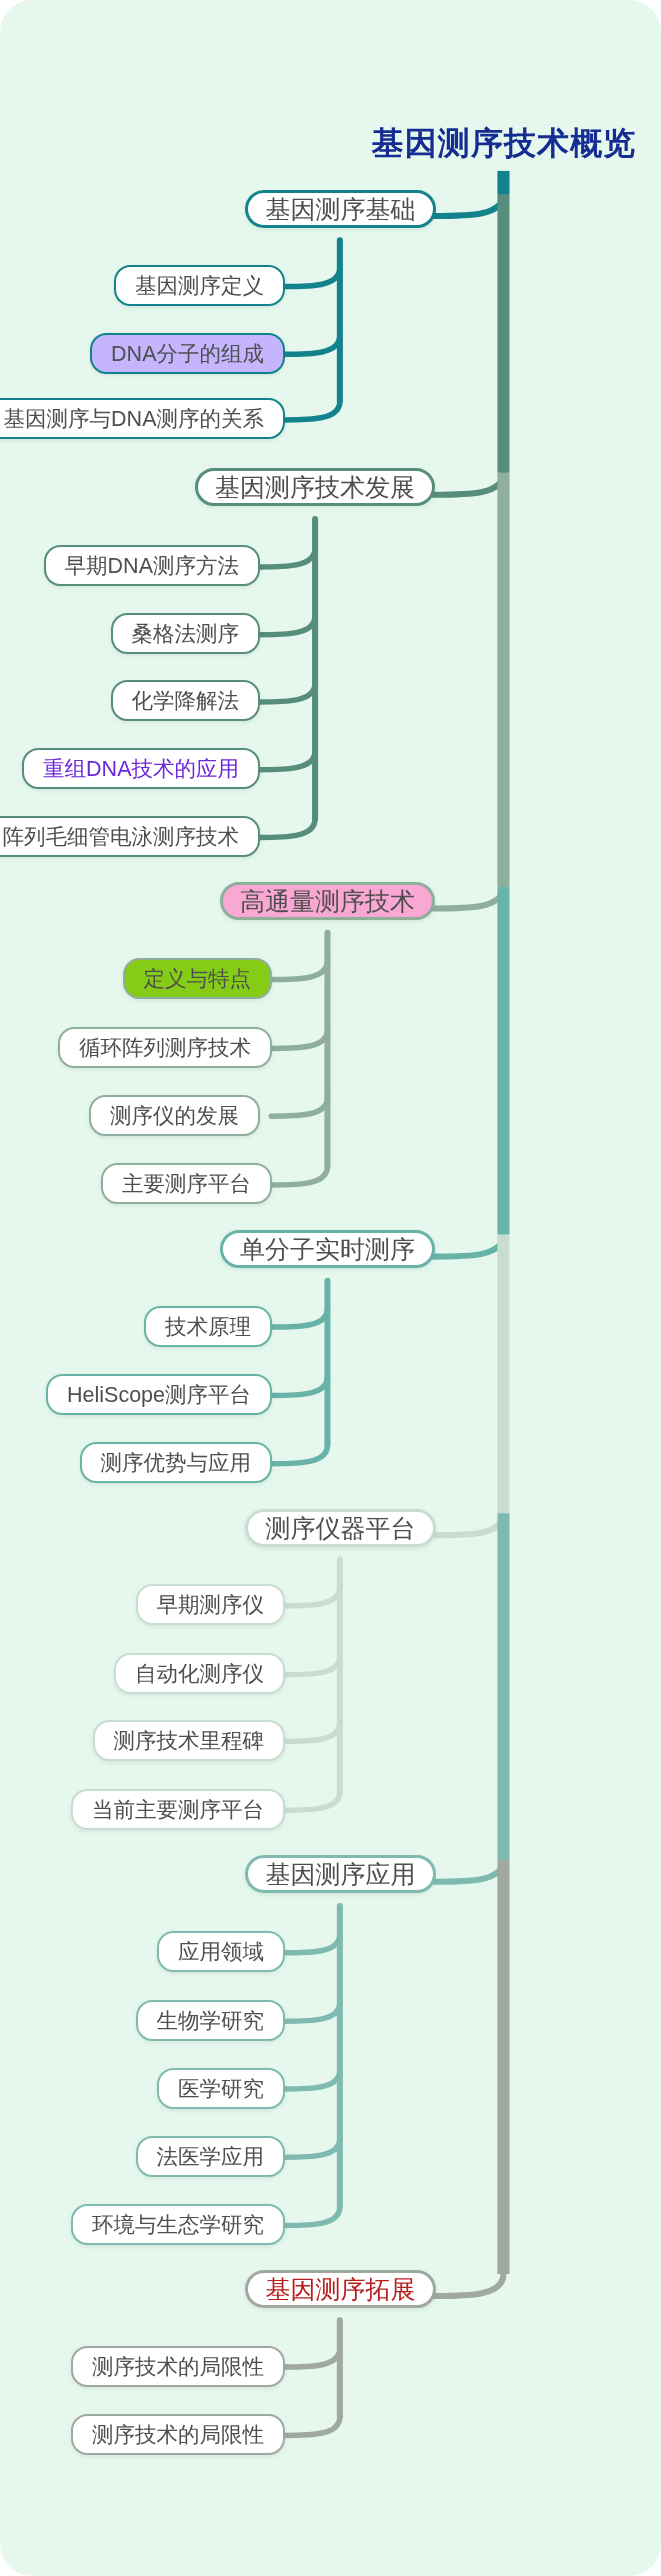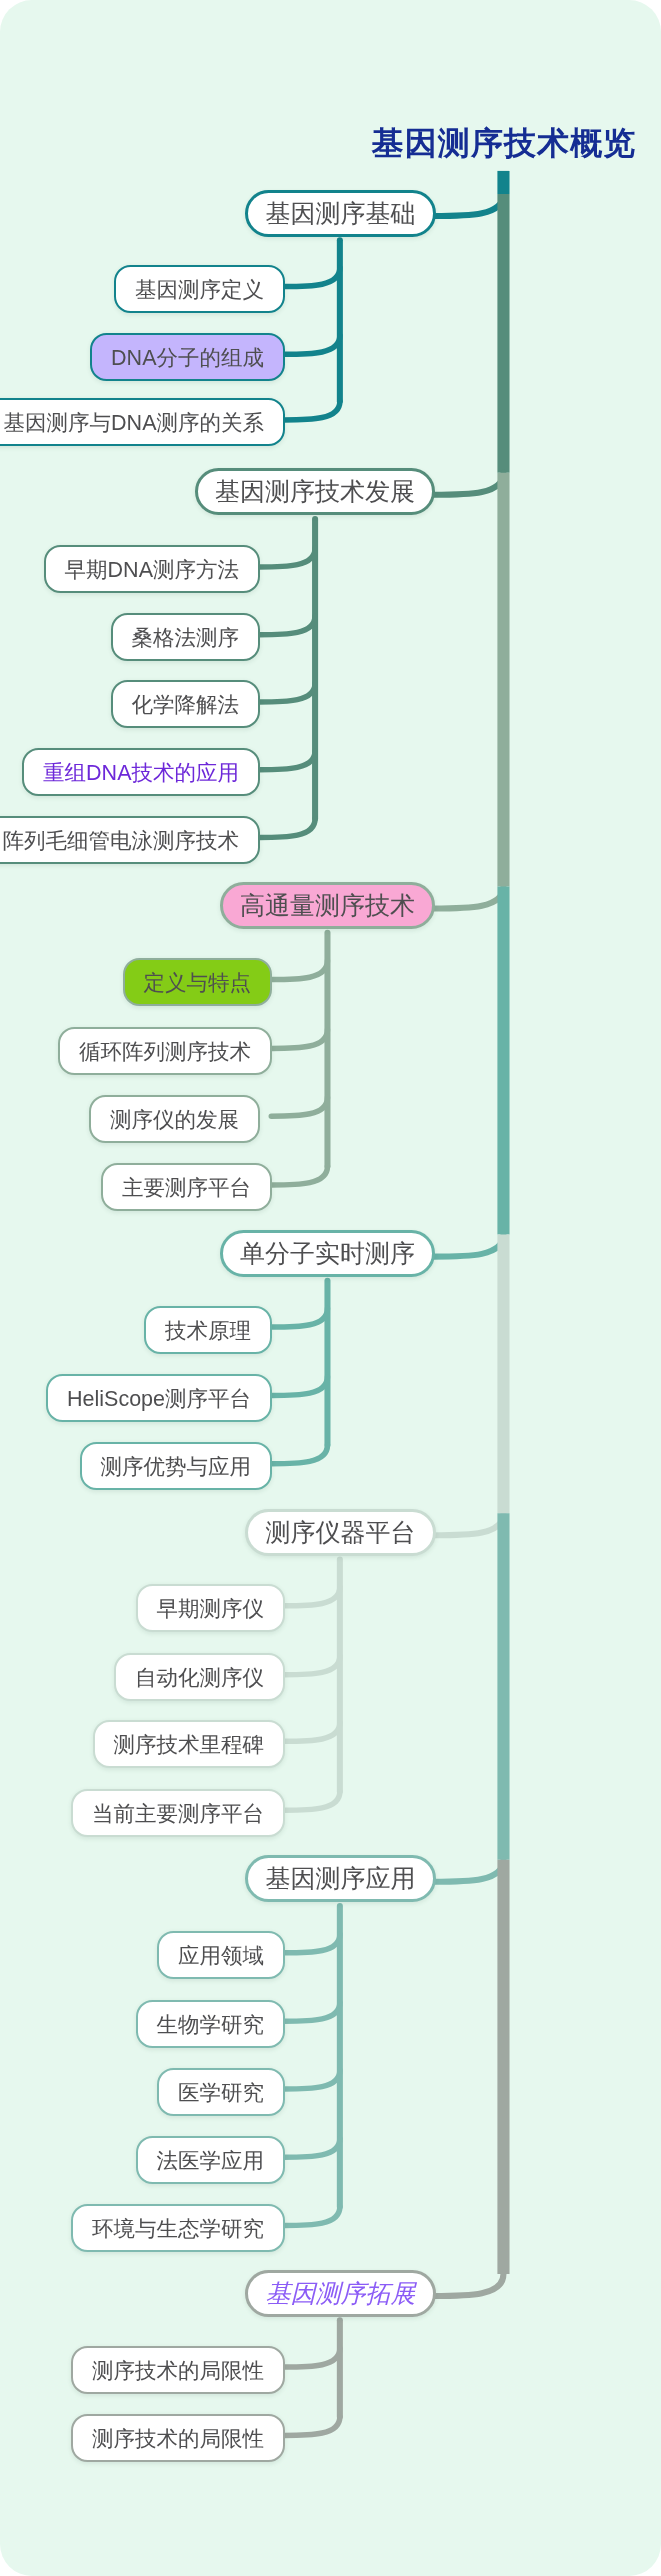--- a/index.html
+++ b/index.html
@@ -10,26 +10,26 @@
     position:absolute;z-index:2;transform:translateX(-50%);
     font-size:32px;font-weight:700;letter-spacing:1.1px;white-space:nowrap;
   }
   .node{
     position:absolute;z-index:2;background:#ffffff;box-sizing:border-box;
     display:flex;align-items:center;justify-content:center;
     white-space:nowrap;color:#4E4E50;
     box-shadow:0 1.7px 4.4px rgba(40,80,60,0.10);
   }
   .node-l1{
-    height:47px;border-style:solid;border-width:3.3px;border-radius:26.4px;
+    height:38px;border-style:solid;border-width:3.3px;border-radius:26.4px;
     font-size:25px;
     text-align:right;
   }
   .node-l2{
-    height:48px;border-style:solid;border-width:2.8px;border-radius:16.5px;
+    height:41px;border-style:solid;border-width:2.8px;border-radius:16.5px;
     font-size:21.5px;padding:0 19px;
   }
 </style>
 </head>
 <body>
 
 <div id="canvas" style="width: 661px; height: 2576px; background: rgb(230, 248, 238);">
   <svg id="wires" width="661" height="2576" viewBox="0 0 1200 4676">
       <path d="M 914 310 L 914 352" fill="none" stroke="#12838C" stroke-width="22" stroke-linecap="butt"></path>
       <path d="M 786 392 C 852 392, 914 392, 914 352" fill="none" stroke="#12838C" stroke-width="11" stroke-linecap="round"></path>
@@ -104,18 +104,18 @@
       <div class="node node-l2" style="right: 376px; top: 1584px; border-color: rgb(201, 220, 210); color: rgb(78, 78, 80); background: rgb(255, 255, 255);">早期测序仪</div>
       <div class="node node-l2" style="right: 376px; top: 1653px; border-color: rgb(201, 220, 210); color: rgb(78, 78, 80); background: rgb(255, 255, 255);">自动化测序仪</div>
       <div class="node node-l2" style="right: 376px; top: 1720px; border-color: rgb(201, 220, 210); color: rgb(78, 78, 80); background: rgb(255, 255, 255);">测序技术里程碑</div>
       <div class="node node-l2" style="right: 376px; top: 1789px; border-color: rgb(201, 220, 210); color: rgb(78, 78, 80); background: rgb(255, 255, 255);">当前主要测序平台</div>
       <div class="node node-l1" style="width: 191px; left: 245px; top: 1855px; border-color: rgb(127, 186, 176); color: rgb(78, 78, 80); background: rgb(255, 255, 255);">基因测序应用</div>
       <div class="node node-l2" style="right: 376px; top: 1931px; border-color: rgb(127, 186, 176); color: rgb(78, 78, 80); background: rgb(255, 255, 255); margin-left: 8px;">应用领域</div>
       <div class="node node-l2" style="right: 376px; top: 2000px; border-color: rgb(127, 186, 176); color: rgb(78, 78, 80); background: rgb(255, 255, 255);">生物学研究</div>
       <div class="node node-l2" style="right: 376px; top: 2068px; border-color: rgb(127, 186, 176); color: rgb(78, 78, 80); background: rgb(255, 255, 255);">医学研究</div>
       <div class="node node-l2" style="right: 376px; top: 2136px; border-color: rgb(127, 186, 176); color: rgb(78, 78, 80); background: rgb(255, 255, 255);">法医学应用</div>
       <div class="node node-l2" style="right: 376px; top: 2204px; border-color: rgb(127, 186, 176); color: rgb(78, 78, 80); background: rgb(255, 255, 255);">环境与生态学研究</div>
-      <div class="node node-l1" style="width: 191px; left: 245px; top: 2270px; border-color: rgb(159, 168, 161); color: #8b5cf6; background: rgb(255, 255, 255); font-style: italic;">基因测序拓展</div>
+      <div class="node node-l1" style="width: 191px; left: 245px; top: 2270px; border-color: rgb(159, 168, 161); color: #b91c1c; background: rgb(255, 255, 255);">基因测序拓展</div>
       <div class="node node-l2" style="right: 376px; top: 2346px; border-color: rgb(159, 168, 161); color: rgb(78, 78, 80); background: rgb(255, 255, 255);">测序技术的局限性</div>
       <div class="node node-l2" style="right: 376px; top: 2414px; border-color: rgb(159, 168, 161); color: rgb(78, 78, 80); background: rgb(255, 255, 255);">测序技术的局限性</div>
     </div>
 </div>
 
 
 </body></html>

